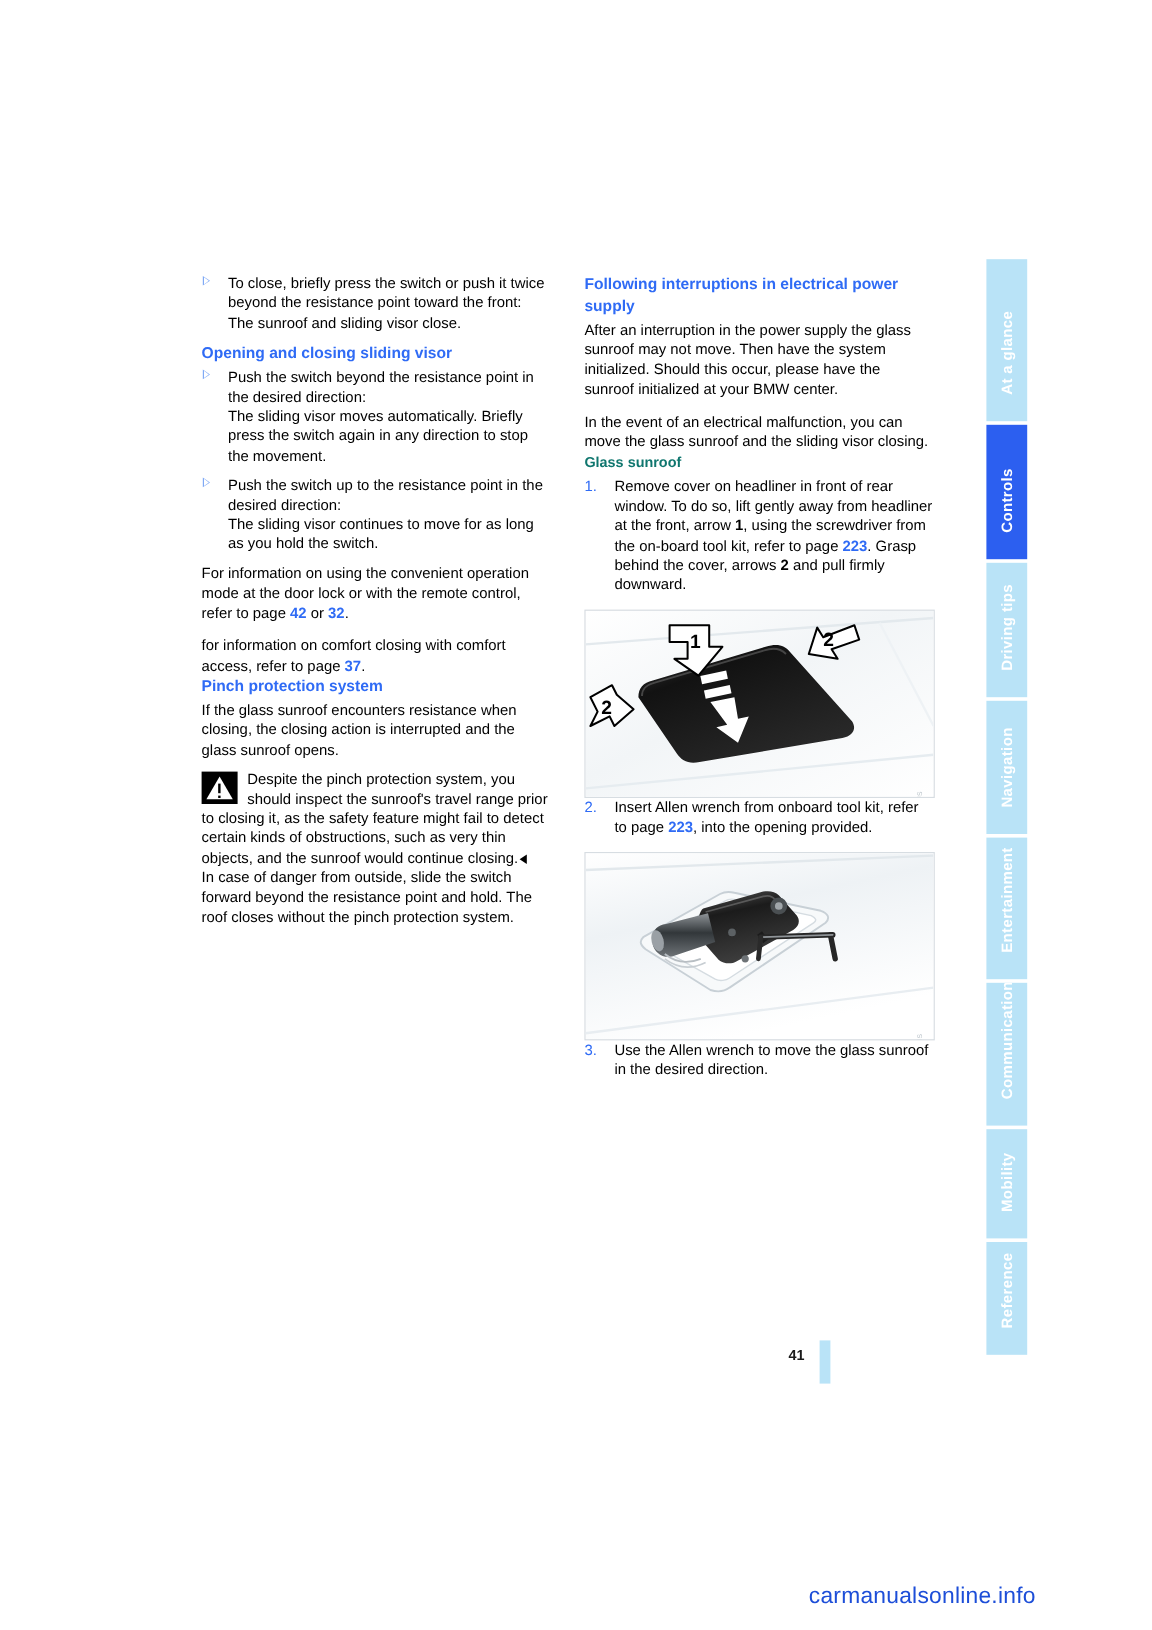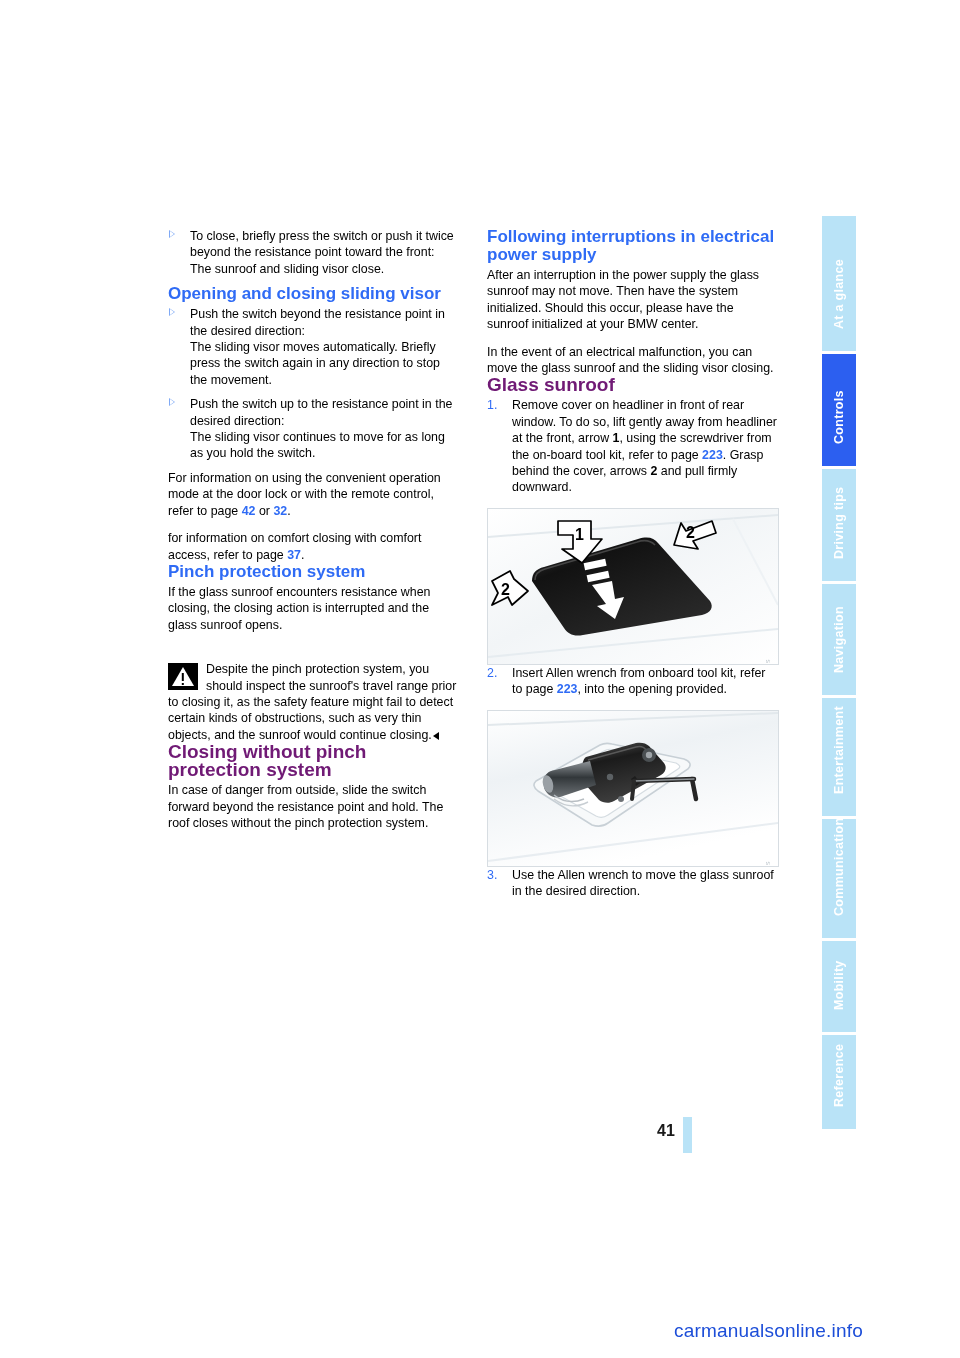--- a/index.html
+++ b/index.html
@@ -59,31 +59,31 @@
   .col {
     position: absolute;
     width: 290px;
     font-size: 12.4px;
     line-height: 16.4px;
   }
   #col-left  { left: 168px; top: 228px; }
   #col-right { left: 487px; top: 228px; }
 
   h2.head {
-    font-size: 17px;
+    font-size: 13px;
     line-height: 18px;
     font-weight: bold;
     color: #2f6bf5;
     margin: 0 0 3px 0;
   }
   h3.subhead {
-    font-size: 19px;
+    font-size: 12px;
     line-height: 18px;
     font-weight: bold;
-    color: #701a75;
+    color: #0f766e;
     margin: 0 0 3px 0;
   }
   .gap-before { margin-top: 19px; }
   .gap-before-sm { margin-top: 13px; }
 
   p.para {
     margin: 0 0 0 0;
   }
   p.para + p.para { margin-top: 11px; }
 
@@ -125,21 +125,21 @@
     position: absolute;
     left: 0; top: 0;
     color: #2f6bf5;
     font-size: 12.4px;
   }
 
   .pg { color: #2f6bf5; font-weight: bold; }
   .bold { font-weight: bold; }
 
   
-  .note { margin-top: 28px; position: relative; }
+  .note { margin-top: 8px; position: relative; }
   .note .warn-icon {
     float: left;
     width: 30px; height: 27px;
     background: #000000;
     margin: 2px 8px 0 0;
     position: relative;
   }
   .note .warn-icon .tri-w {
     position: absolute;
     left: 50%; top: 4px;
@@ -194,21 +194,21 @@
     transform-origin: 100% 100%;
     transform: rotate(-90deg) translate(0, 0);
     white-space: nowrap;
   }
 
   
   #pagenum {
     position: absolute;
     left: 657px;
     top: 1122px;
-    font-size: 16px;
+    font-size: 12px;
     font-weight: bold;
     color: #1a1a1a;
   }
   #pagebar {
     position: absolute;
     left: 683px;
     top: 1117px;
     width: 9px; height: 36px;
     background: #b9e3f7;
   }
@@ -286,21 +286,20 @@
     <p class="para">If the glass sunroof encounters resistance when closing, the closing action is interrupted and the glass sunroof opens.</p>
 
     <div class="note">
       <div class="warn-icon">
         <span class="tri-w"></span>
         <span class="bang"></span>
       </div>
       <div class="note-text"><span>Despite the pinch protection system, you should inspect the sunroof's travel range prior to closing it, as the safety feature might fail to detect certain kinds of obstructions, such as very thin objects, and the sunroof would continue closing.</span><span class="endmark"></span></div>
     </div>
 
-    <h3 class="subhead gap-before">Closing without pinch protection system</h3>
 
     <p class="para">In case of danger from outside, slide the switch forward beyond the resistance point and hold. The roof closes without the pinch protection system.</p>
   </div>
 
   <div class="col" id="col-right">
 
     <h2 class="head">Following interruptions in electrical power supply</h2>
     <p class="para">After an interruption in the power supply the glass sunroof may not move. Then have the system initialized. Should this occur, please have the sunroof initialized at your BMW center.</p>
 
     <p class="para">In the event of an electrical malfunction, you can move the glass sunroof and the sliding visor closing.</p>

